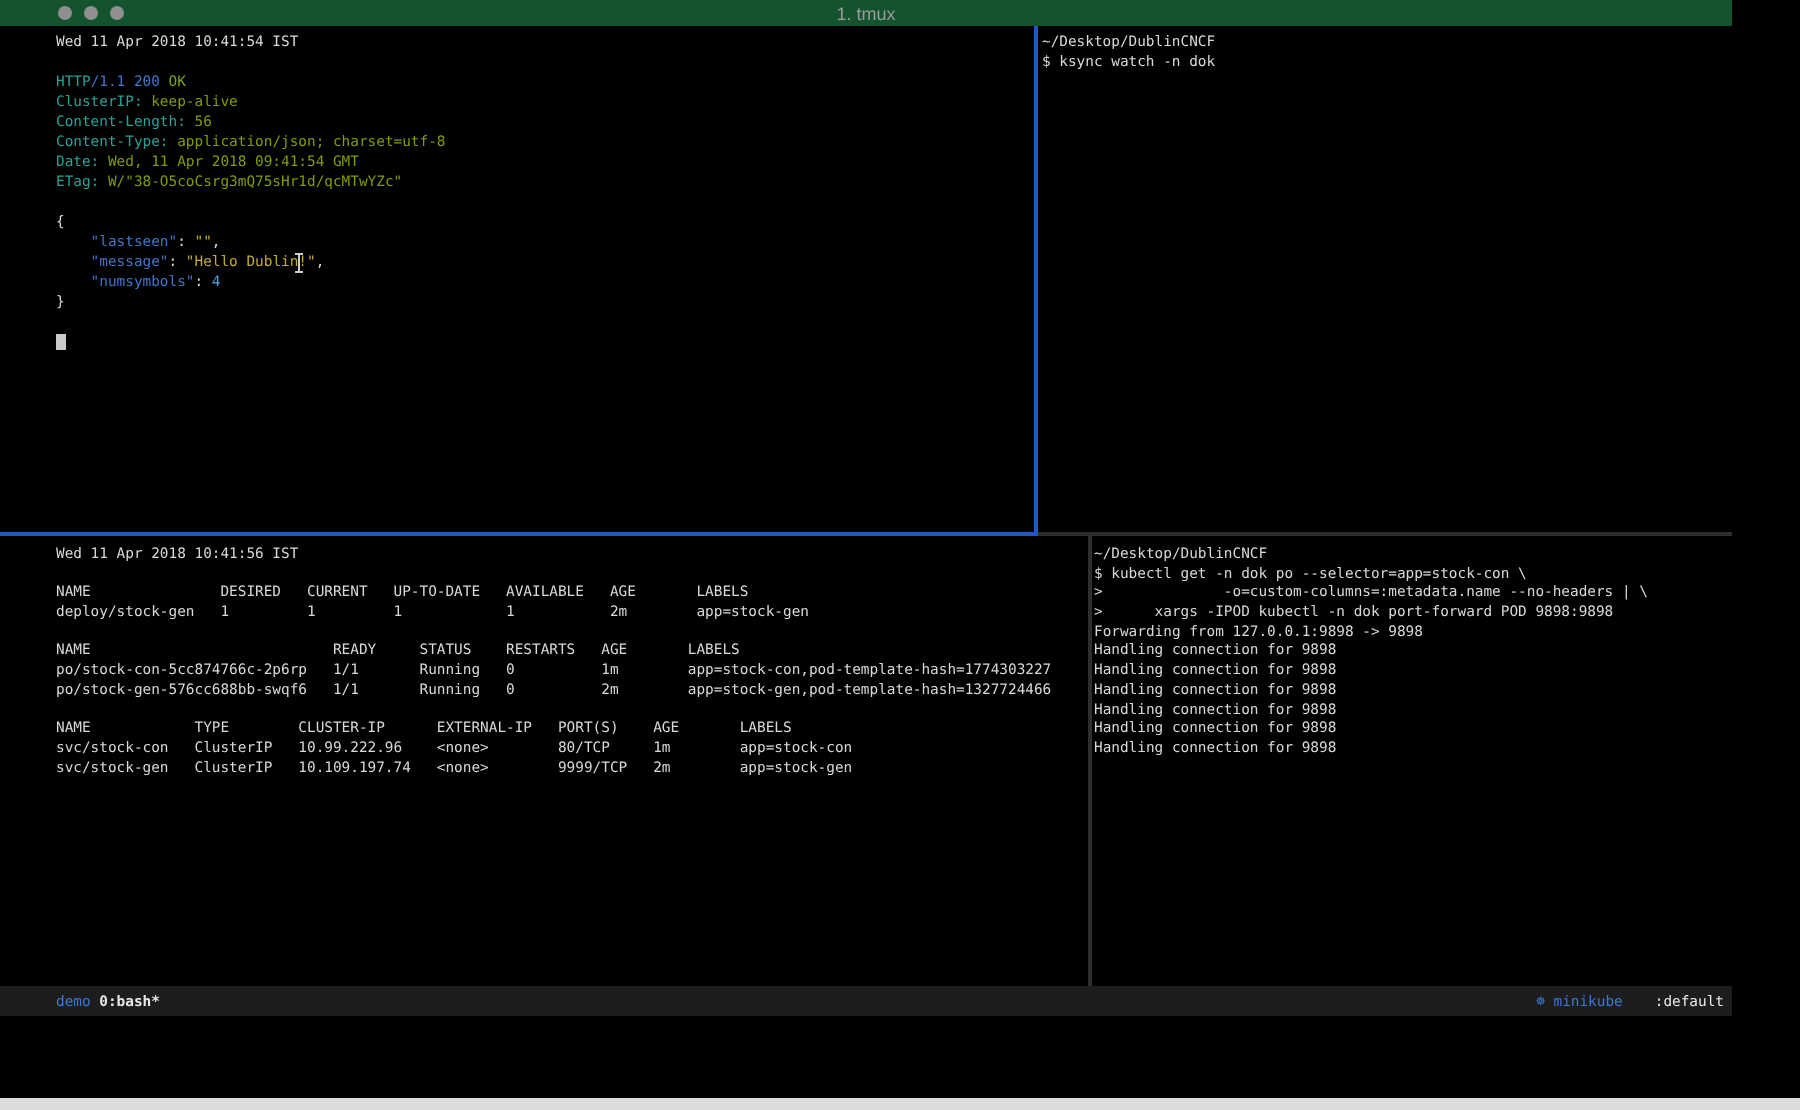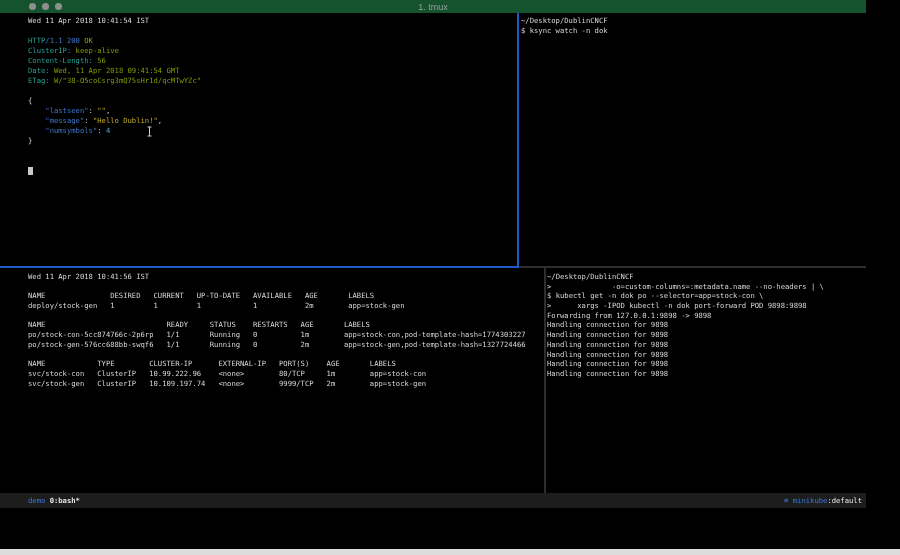--- a/index.html
+++ b/index.html
@@ -31,21 +31,21 @@
   .c-white{color:#d8d8d8;}
   .cursor-block{position:absolute;left:28px;top:167px;width:5px;height:8px;background:#c9c9c9;}
   .ibeam{position:absolute;left:146px;top:126px;}
   .statusbar{position:absolute;left:0;top:493px;width:866px;height:15px;background:#1d1d1d;
              line-height:15px;}
   .status-left{position:absolute;left:28px;top:0;white-space:pre;}
   .status-right{position:absolute;right:4px;top:0;white-space:pre;}
   .s-session{color:#3a78d6;}
   .s-window{color:#e8e8e8;font-weight:bold;}
   .s-kube{color:#3a78d6;}
-  .s-ns{color:#e8e8e8;}
+  .s-ns{color:#e8e8e8;margin-left:16px;}
   .desktop-strip{position:absolute;left:0;top:549px;width:900px;height:6px;background:#dcdcdc;}
 </style>
 </head>
 <body>
 
 <div class="screen">
   <div class="window">
 
     <div class="titlebar">
       <div class="lights">
@@ -55,20 +55,21 @@
       </div>
       <div class="wtitle">1. tmux</div>
     </div>
 
     <div class="pane pane-tl">
       <div class="ln">Wed 11 Apr 2018 10:41:54 IST</div>
       <div class="ln"></div>
       <div class="ln"><span class="c-teal">HTTP</span><span class="c-key">/1.1 200 </span><span class="c-ok">OK</span></div>
       <div class="ln"><span class="c-teal">ClusterIP:</span><span class="c-green"> keep-alive</span></div>
       <div class="ln"><span class="c-teal">Content-Length:</span><span class="c-green"> 56</span></div>
+      <div class="ln"><span class="c-teal">Content-Type:</span><span class="c-green"> application/json; charset=utf-8</span></div>
       <div class="ln"><span class="c-teal">Date:</span><span class="c-green"> Wed, 11 Apr 2018 09:41:54 GMT</span></div>
       <div class="ln"><span class="c-teal">ETag:</span><span class="c-green"> W/"38-O5coCsrg3mQ75sHr1d/qcMTwYZc"</span></div>
       <div class="ln"></div>
       <div class="ln"><span class="c-white">{</span></div>
       <div class="ln"><span class="c-key">    "lastseen"</span><span class="c-white">: </span><span class="c-yellow">""</span><span class="c-white">,</span></div>
       <div class="ln"><span class="c-key">    "message"</span><span class="c-white">: </span><span class="c-yellow">"Hello Dublin!"</span><span class="c-white">,</span></div>
       <div class="ln"><span class="c-key">    "numsymbols"</span><span class="c-white">: </span><span class="c-num">4</span></div>
       <div class="ln"><span class="c-white">}</span></div>
     </div>
     <div class="cursor-block"></div>
@@ -96,22 +97,22 @@
       <div class="ln">po/stock-con-5cc874766c-2p6rp   1/1       Running   0          1m        app=stock-con,pod-template-hash=1774303227</div>
       <div class="ln">po/stock-gen-576cc688bb-swqf6   1/1       Running   0          2m        app=stock-gen,pod-template-hash=1327724466</div>
       <div class="ln"></div>
       <div class="ln">NAME            TYPE        CLUSTER-IP      EXTERNAL-IP   PORT(S)    AGE       LABELS</div>
       <div class="ln">svc/stock-con   ClusterIP   10.99.222.96    &lt;none&gt;        80/TCP     1m        app=stock-con</div>
       <div class="ln">svc/stock-gen   ClusterIP   10.109.197.74   &lt;none&gt;        9999/TCP   2m        app=stock-gen</div>
     </div>
 
     <div class="pane pane-br">
       <div class="ln">~/Desktop/DublinCNCF</div>
+      <div class="ln">$ kubectl get -n dok po --selector=app=stock-con \</div>
       <div class="ln">&gt;              -o=custom-columns=:metadata.name --no-headers | \</div>
-      <div class="ln">$ kubectl get -n dok po --selector=app=stock-con \</div>
       <div class="ln">&gt;      xargs -IPOD kubectl -n dok port-forward POD 9898:9898</div>
       <div class="ln">Forwarding from 127.0.0.1:9898 -&gt; 9898</div>
       <div class="ln">Handling connection for 9898</div>
       <div class="ln">Handling connection for 9898</div>
       <div class="ln">Handling connection for 9898</div>
       <div class="ln">Handling connection for 9898</div>
       <div class="ln">Handling connection for 9898</div>
       <div class="ln">Handling connection for 9898</div>
     </div>
 

